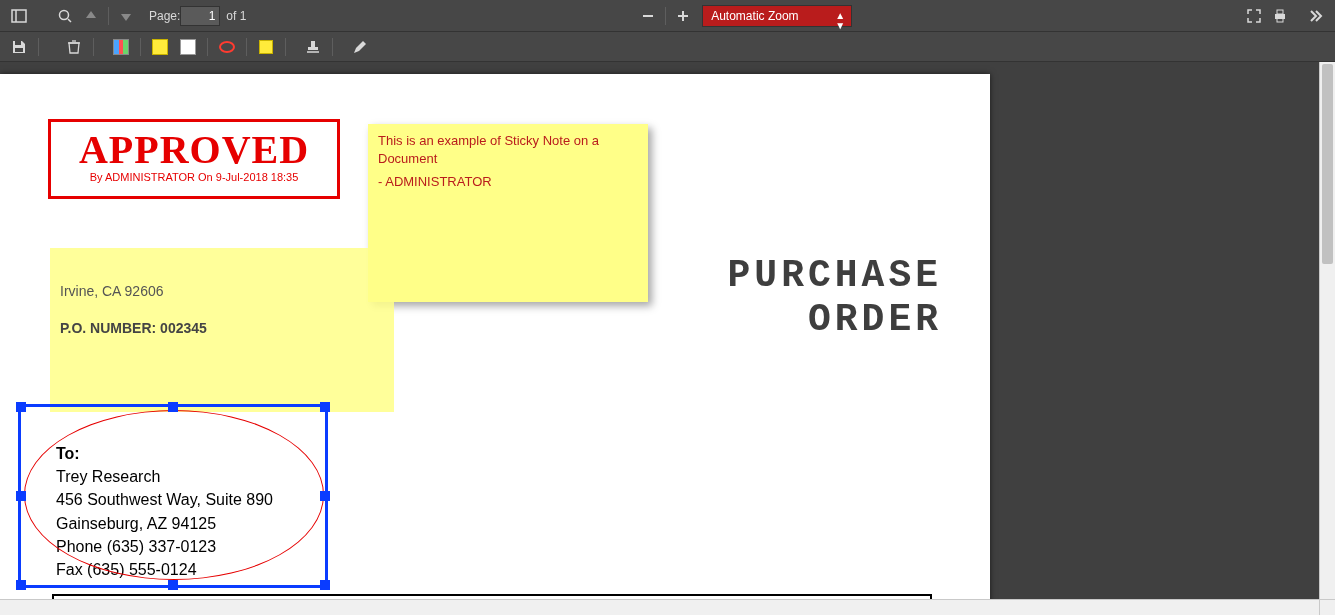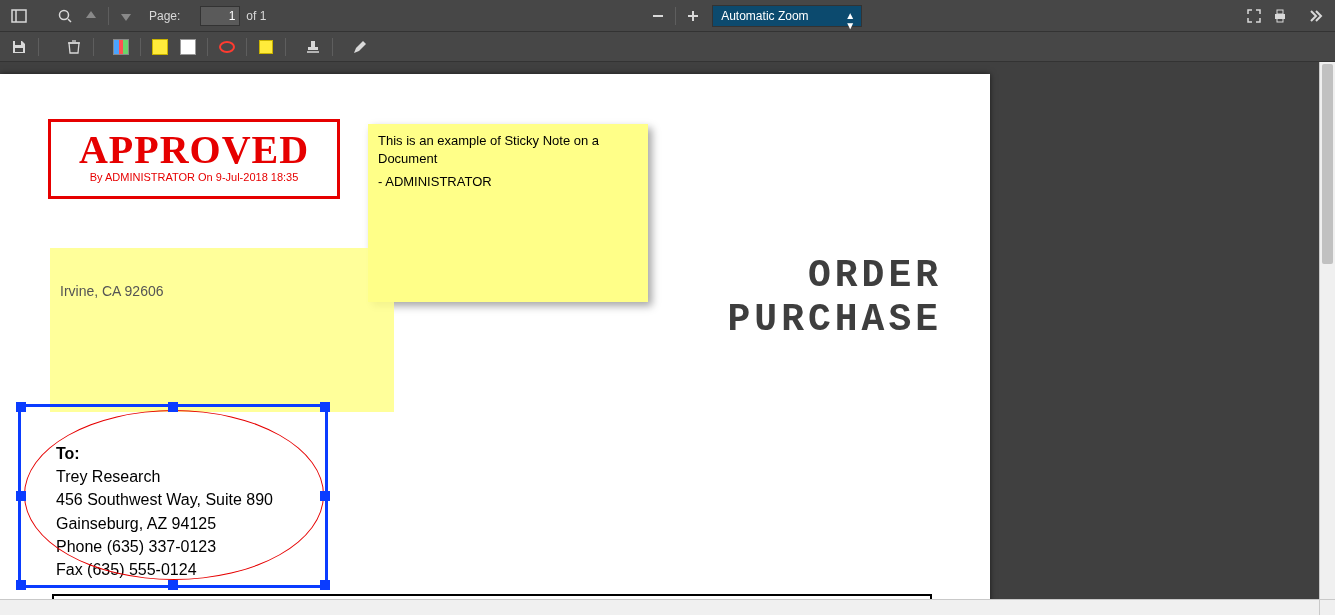--- a/index.html
+++ b/index.html
@@ -28,36 +28,36 @@
     height: 24px;
     display: flex;
     align-items: center;
     justify-content: center;
     cursor: pointer;
     color: #d9d9d9;
     border-radius: 2px;
   }
   .sep { width:1px; height:18px; background:#5e5e5e; margin:0 4px; }
   .spacer { flex:1; }
-  .page-label { margin: 0 20px 0 10px; }
+  .page-label { margin: 0 0 0 10px; }
   .page-input {
     width: 40px;
     height: 20px;
     background: #5a5a5a;
     border: 1px solid #333;
     color: #fff;
     text-align: right;
     padding-right: 4px;
     font-size: 12px;
   }
   .page-total { margin-left: 6px; text-align: right; }
   .zoom-select {
     height: 22px;
     width: 150px;
-    background: #0c4a6e;
+    background: #b91c1c;
     border: 1px solid #333;
     color: #fff;
     font-size: 12px;
     padding: 0 34px 0 8px;
     margin-left: 6px;
     position: relative;
     display: flex;
     align-items: center;
     cursor: pointer;
   }
@@ -148,21 +148,21 @@
   }
   .sticky {
     position:absolute;
     left:368px; top:50px;
     width:280px; height:178px;
     background:#ffff88;
     box-shadow:4px 4px 8px rgba(0,0,0,0.35);
     padding:8px 10px;
     font-size:13px;
     line-height:1.35;
-    color:#000000;
+    color:#b91c1c;
   }
   .sticky .author { margin-top:6px; }
   .highlight-block {
     position:absolute;
     left:50px; top:174px;
     width:344px; height:164px;
     background:rgba(255,255,136,0.85);
     z-index:0;
   }
   .company-block {
@@ -379,25 +379,28 @@
       <div>This is an example of Sticky Note on a Document</div>
       <div class="author">- ADMINISTRATOR</div>
     </div>
 
     <div class="highlight-block"></div>
 
     <div class="company-block">
       <div class="company-addr">
         <div>Irvine, CA 92606</div>
       </div>
+      <div class="po-number">
+        <span>P.O. NUMBER: </span><span>002345</span>
+      </div>
     </div>
 
     <div class="doc-title">
+      <div>PURCHASE</div>
       <div>ORDER</div>
-      <div>PURCHASE</div>
     </div>
 
     <div class="ellipse-anno"></div>
 
     <div class="selection">
       <div class="handle tl"></div>
       <div class="handle tm"></div>
       <div class="handle tr"></div>
       <div class="handle ml"></div>
       <div class="handle mr"></div>

